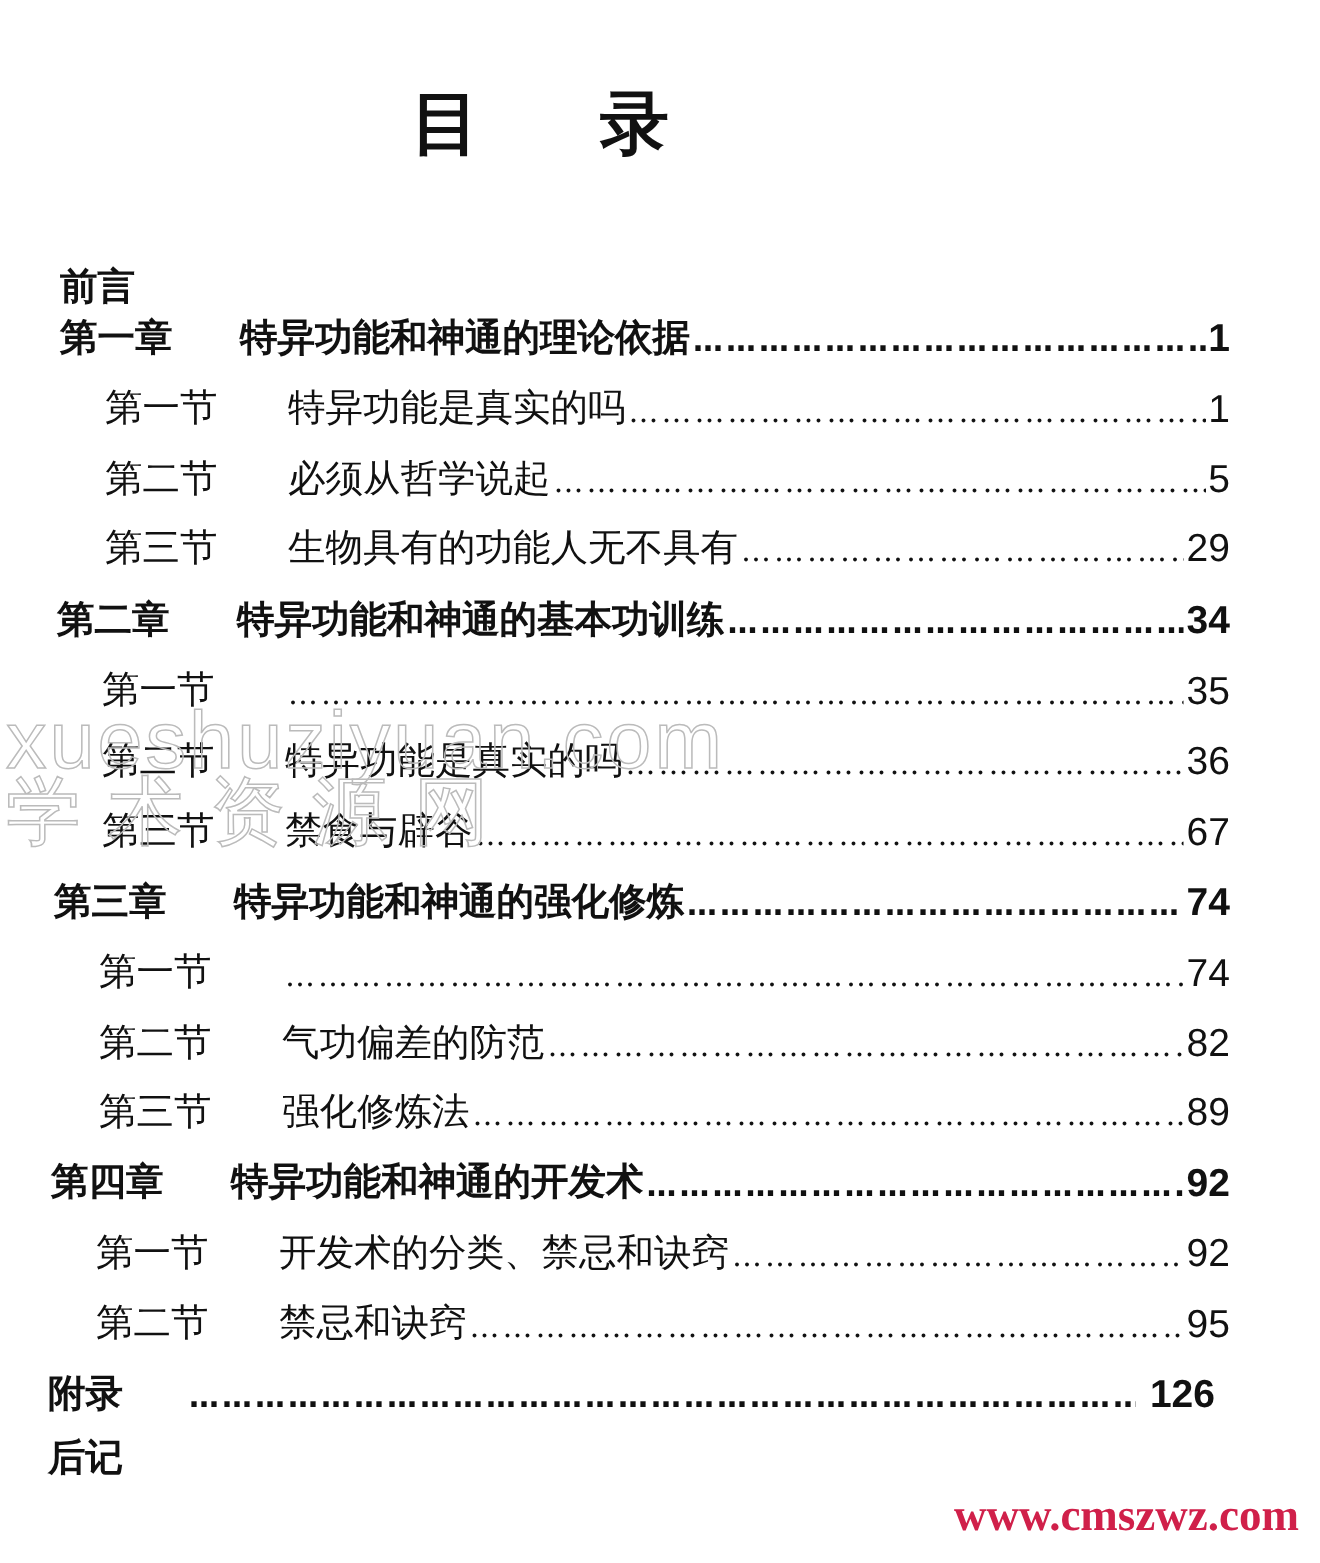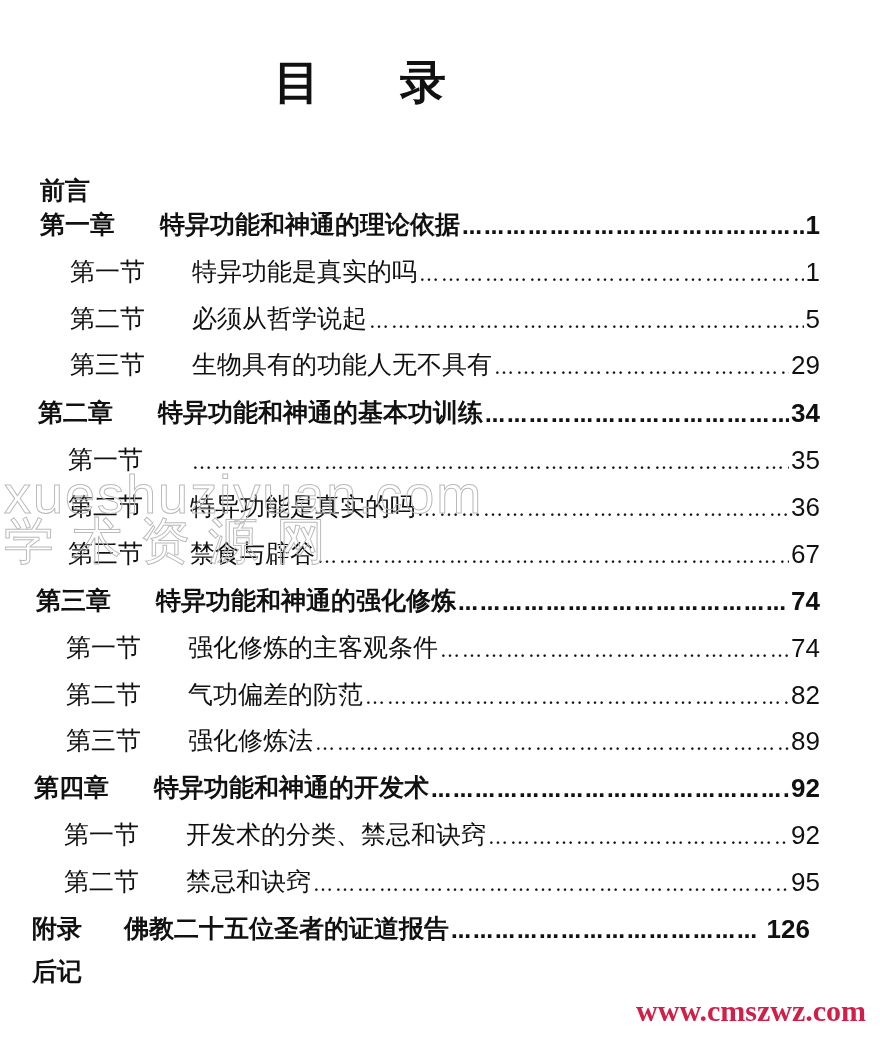--- a/index.html
+++ b/index.html
@@ -78,21 +78,20 @@
   <span class="pg">67</span>
 </div>
 <div class="row heading" style="left:36px; right:60px; top:586px;">
   <span class="lbl">第三章</span>
   <span class="txt">特异功能和神通的强化修炼</span>
   <span class="dots"></span>
   <span class="pg">74</span>
 </div>
 <div class="row sec" style="left:66px; right:60px; top:633px;">
   <span class="lbl">第一节</span>
-  <span class="txt">强化修炼的主客观条件</span>
   <span class="dots"></span>
   <span class="pg">74</span>
 </div>
 <div class="row sec" style="left:66px; right:60px; top:680px;">
   <span class="lbl">第二节</span>
   <span class="txt">气功偏差的防范</span>
   <span class="dots"></span>
   <span class="pg">82</span>
 </div>
 <div class="row sec" style="left:66px; right:60px; top:726px;">
@@ -114,21 +113,20 @@
   <span class="pg">92</span>
 </div>
 <div class="row sec" style="left:64px; right:60px; top:867px;">
   <span class="lbl">第二节</span>
   <span class="txt">禁忌和诀窍</span>
   <span class="dots"></span>
   <span class="pg">95</span>
 </div>
 <div class="row heading" style="left:32px; right:70px; top:914px;">
   <span class="lbl" style="width:92px;">附录</span>
-  <span class="txt">佛教二十五位圣者的证道报告</span>
   <span class="dots"></span>
   <span class="pg" style="margin-left:8px;">126</span>
 </div>
 
 <div class="row heading" style="left:32px; top:957px;">
   <span class="txt">后记</span>
 </div>
 
 <div class="watermark1">xueshuziyuan.com</div>
 <div class="watermark2">学术资源网</div>

